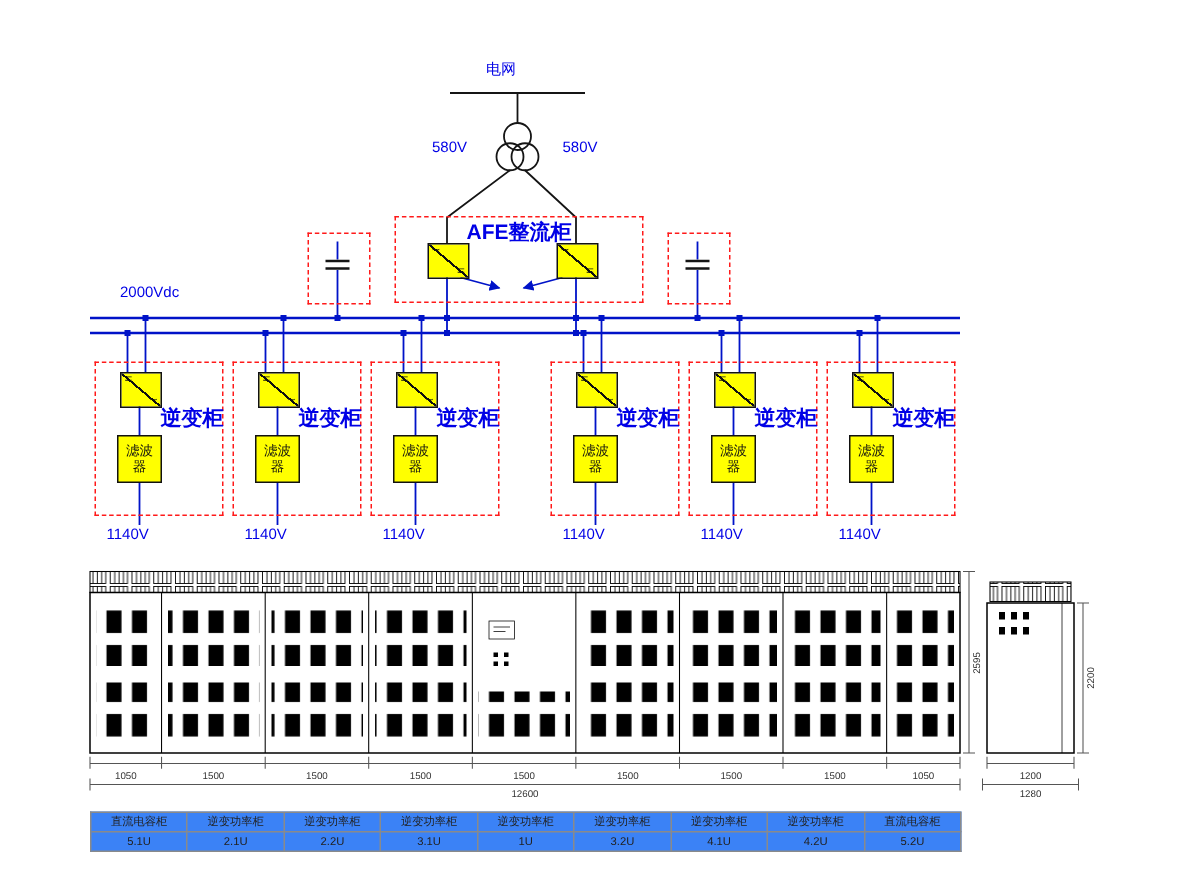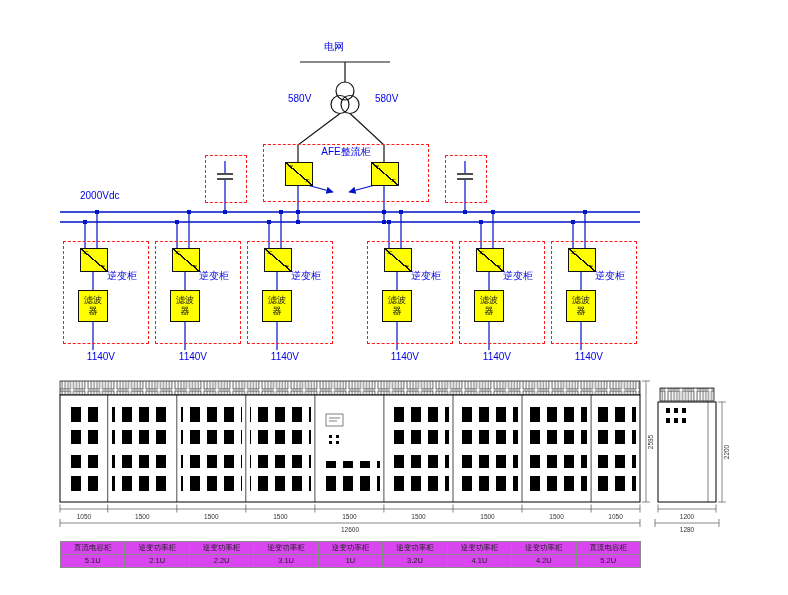--- a/index.html
+++ b/index.html
@@ -14,37 +14,37 @@
   .sq{fill:var(--wire,#0013c8);}
   .plate{stroke:#151515;stroke-width:1.6;fill:none;}
   .sym{fill:none;stroke:#151515;stroke-width:1.2;}
   .frame{fill:#fff;stroke:#000;stroke-width:1;}
   .thin{stroke:#000;stroke-width:0.7;fill:none;}
   .vthin{stroke:#000;stroke-width:0.5;fill:none;}
   .dim{stroke:#555;stroke-width:0.7;fill:none;}
   .dimtxt{font-size:6.5px;fill:#333;}
 
   .lbl{position:absolute;color:var(--label,#0000e6);font-size:10px;line-height:1;white-space:nowrap;}
-  .lbl.s{font-size:10px;}
+  .lbl.s{font-size:14px;font-weight:bold;}
   .dash{position:absolute;border:1px dashed var(--dashed_box,#ff1a1a);}
   .conv{position:absolute;width:26px;height:22px;border:1px solid #111;
         background:linear-gradient(to top right,
           var(--converter_fill,#ffff00) 0%,var(--converter_fill,#ffff00) calc(50% - .7px),
           #111 calc(50% - .7px),#111 calc(50% + .7px),
           var(--converter_fill,#ffff00) calc(50% + .7px),var(--converter_fill,#ffff00) 100%);}
   .conv .t{position:absolute;top:-1px;left:2px;font-size:9px;color:#111;line-height:1;}
   .conv .b{position:absolute;bottom:0;right:2px;font-size:9px;color:#111;line-height:1;}
   .filter{position:absolute;width:30px;height:32px;background:var(--converter_fill,#ffff00);
           border:1px solid #111;color:#111;font-size:9px;line-height:1.2;display:flex;
           align-items:center;justify-content:center;text-align:center;word-break:break-all;padding:1px;box-sizing:border-box;}
-  .volt{position:absolute;width:44px;text-align:right;color:var(--label,#0000e6);font-size:10px;line-height:1;}
+  .volt{position:absolute;width:44px;text-align:left;color:var(--label,#0000e6);font-size:10px;line-height:1;}
 
   .cab-table{position:absolute;left:60px;top:529px;width:580px;display:grid;
              grid-template-columns:repeat(9,1fr);border-top:1px solid #8a8a8a;border-left:1px solid #8a8a8a;
-             font-size:7.5px;color:#222;background:#d946ef;}
+             font-size:7.5px;color:#222;background:#3b82f6;}
   .ct-cell{border-right:1px solid #8a8a8a;border-bottom:1px solid #8a8a8a;height:12px;line-height:12px;
            text-align:center;overflow:hidden;white-space:nowrap;}
 </style>
 </head>
 <body>
 
 <div class="canvas">
 
   <svg width="788" height="595" viewBox="0 0 788 595">
     <defs>

